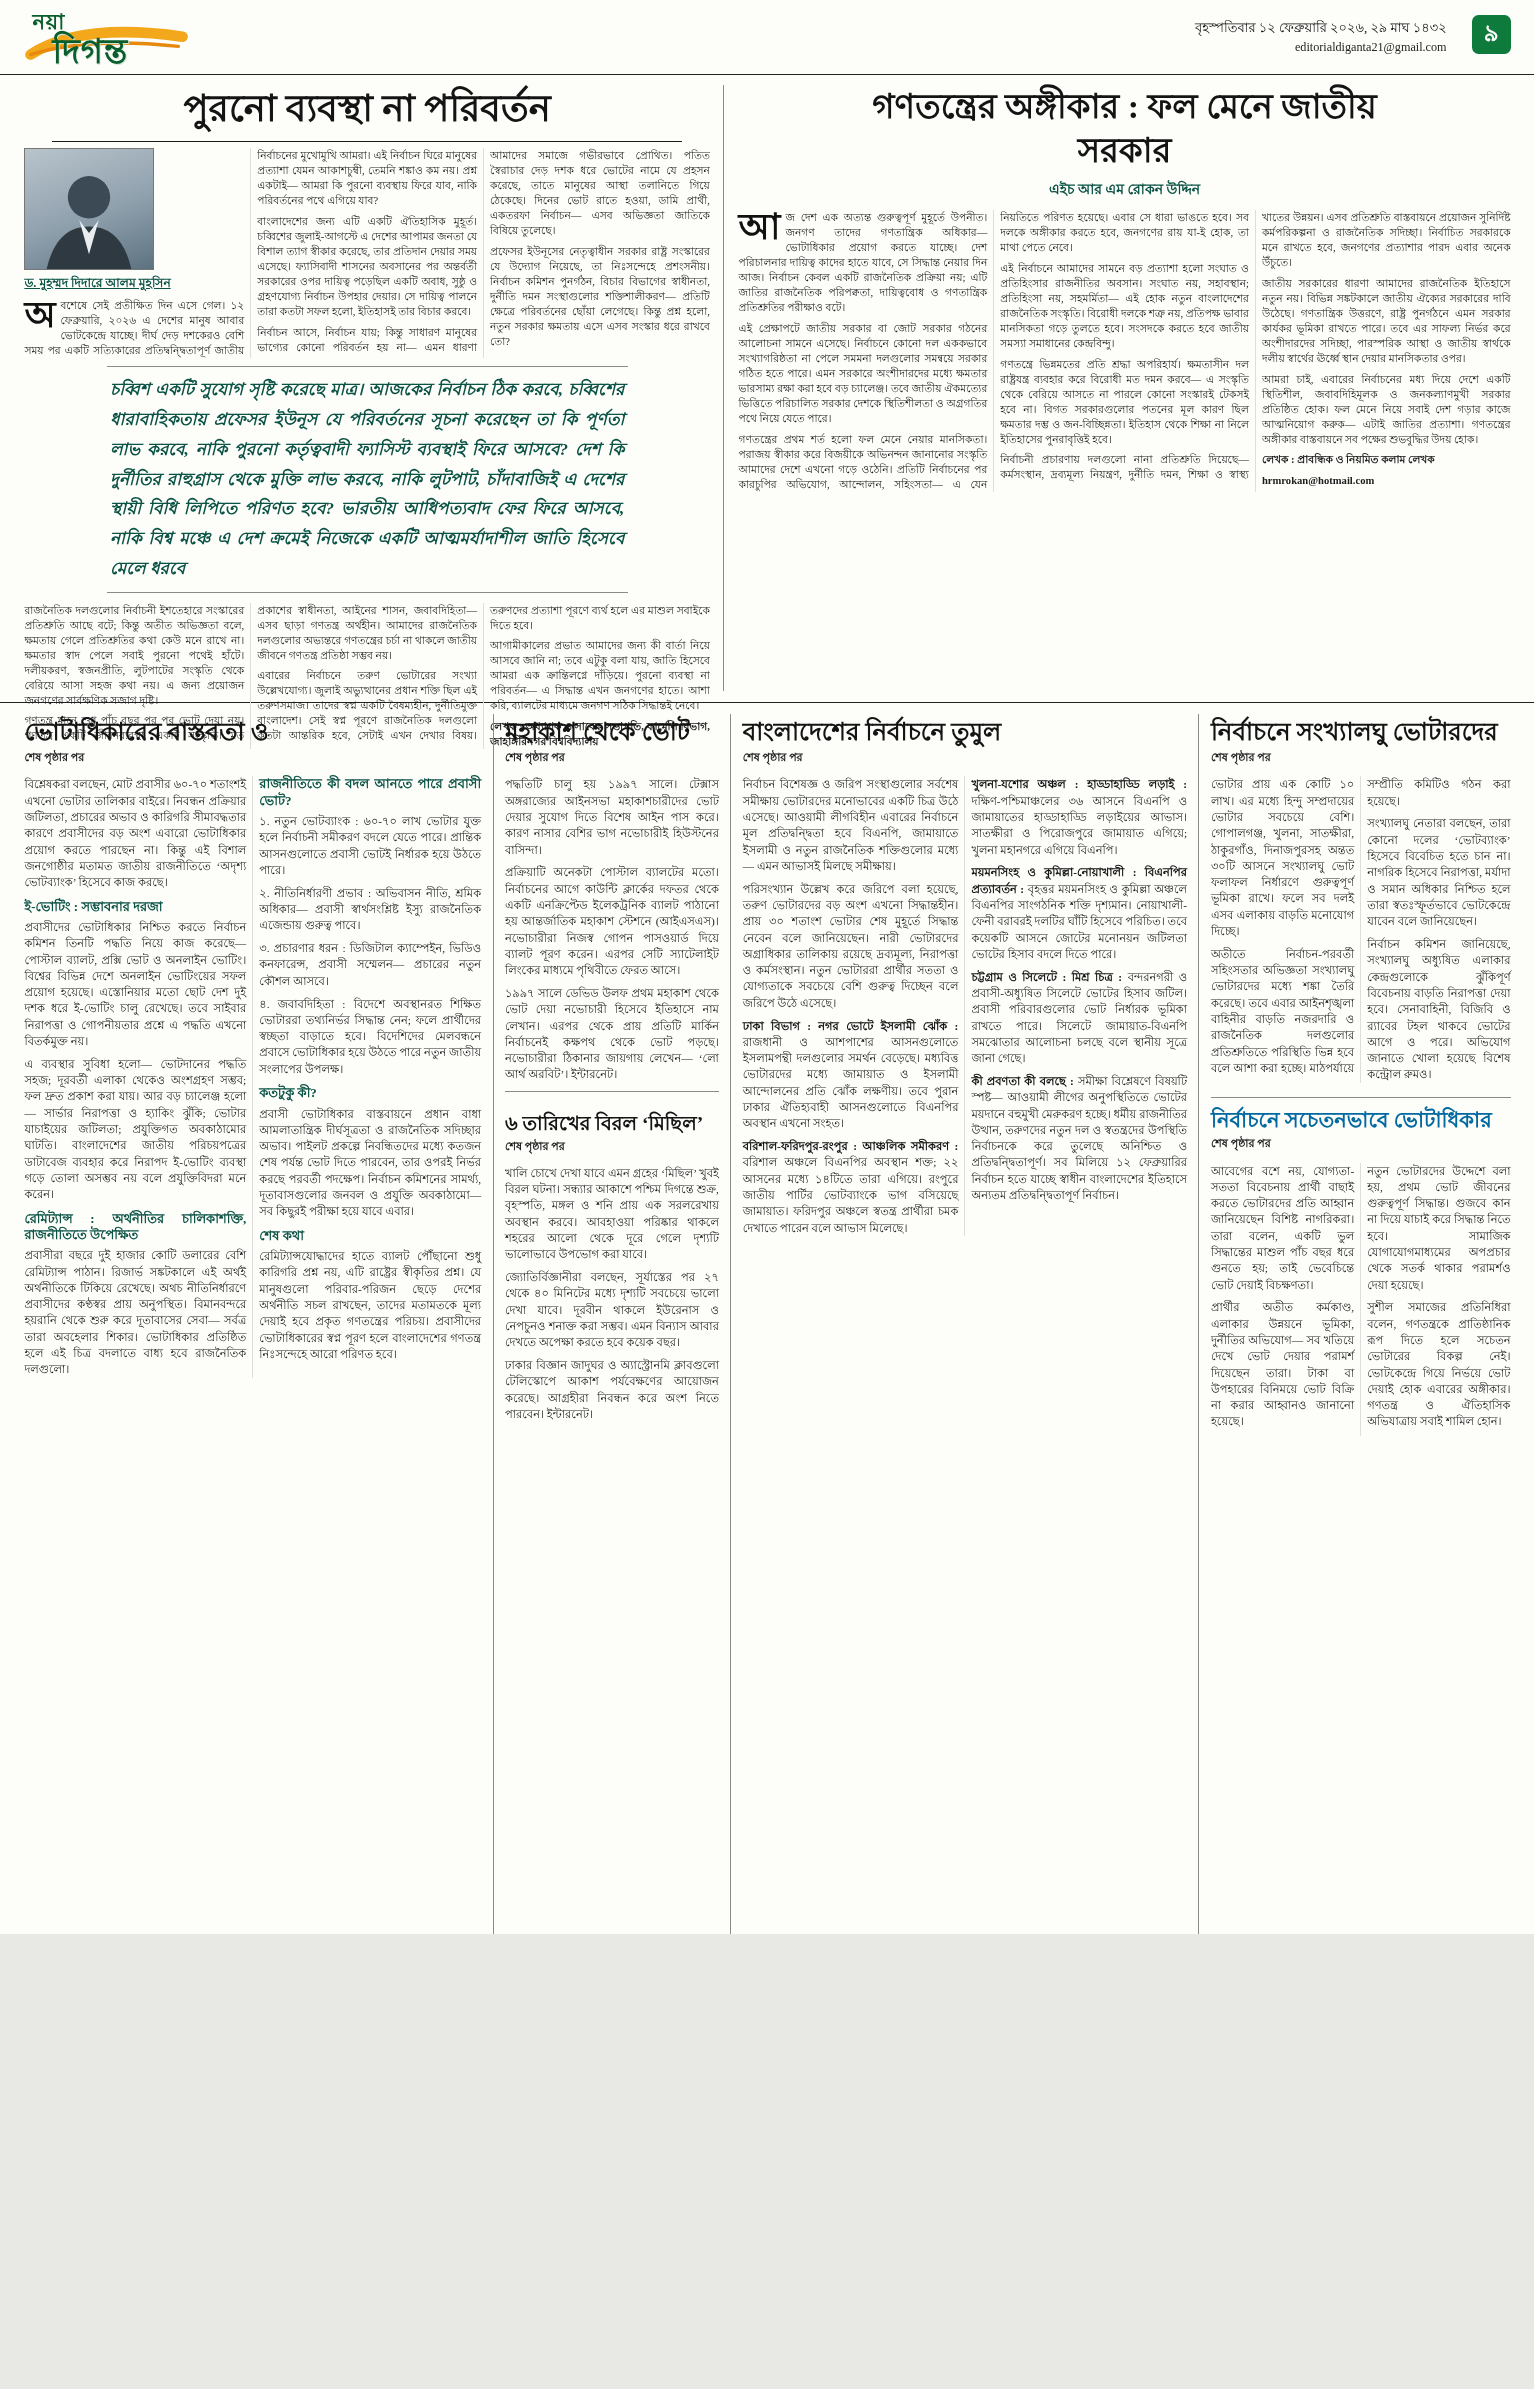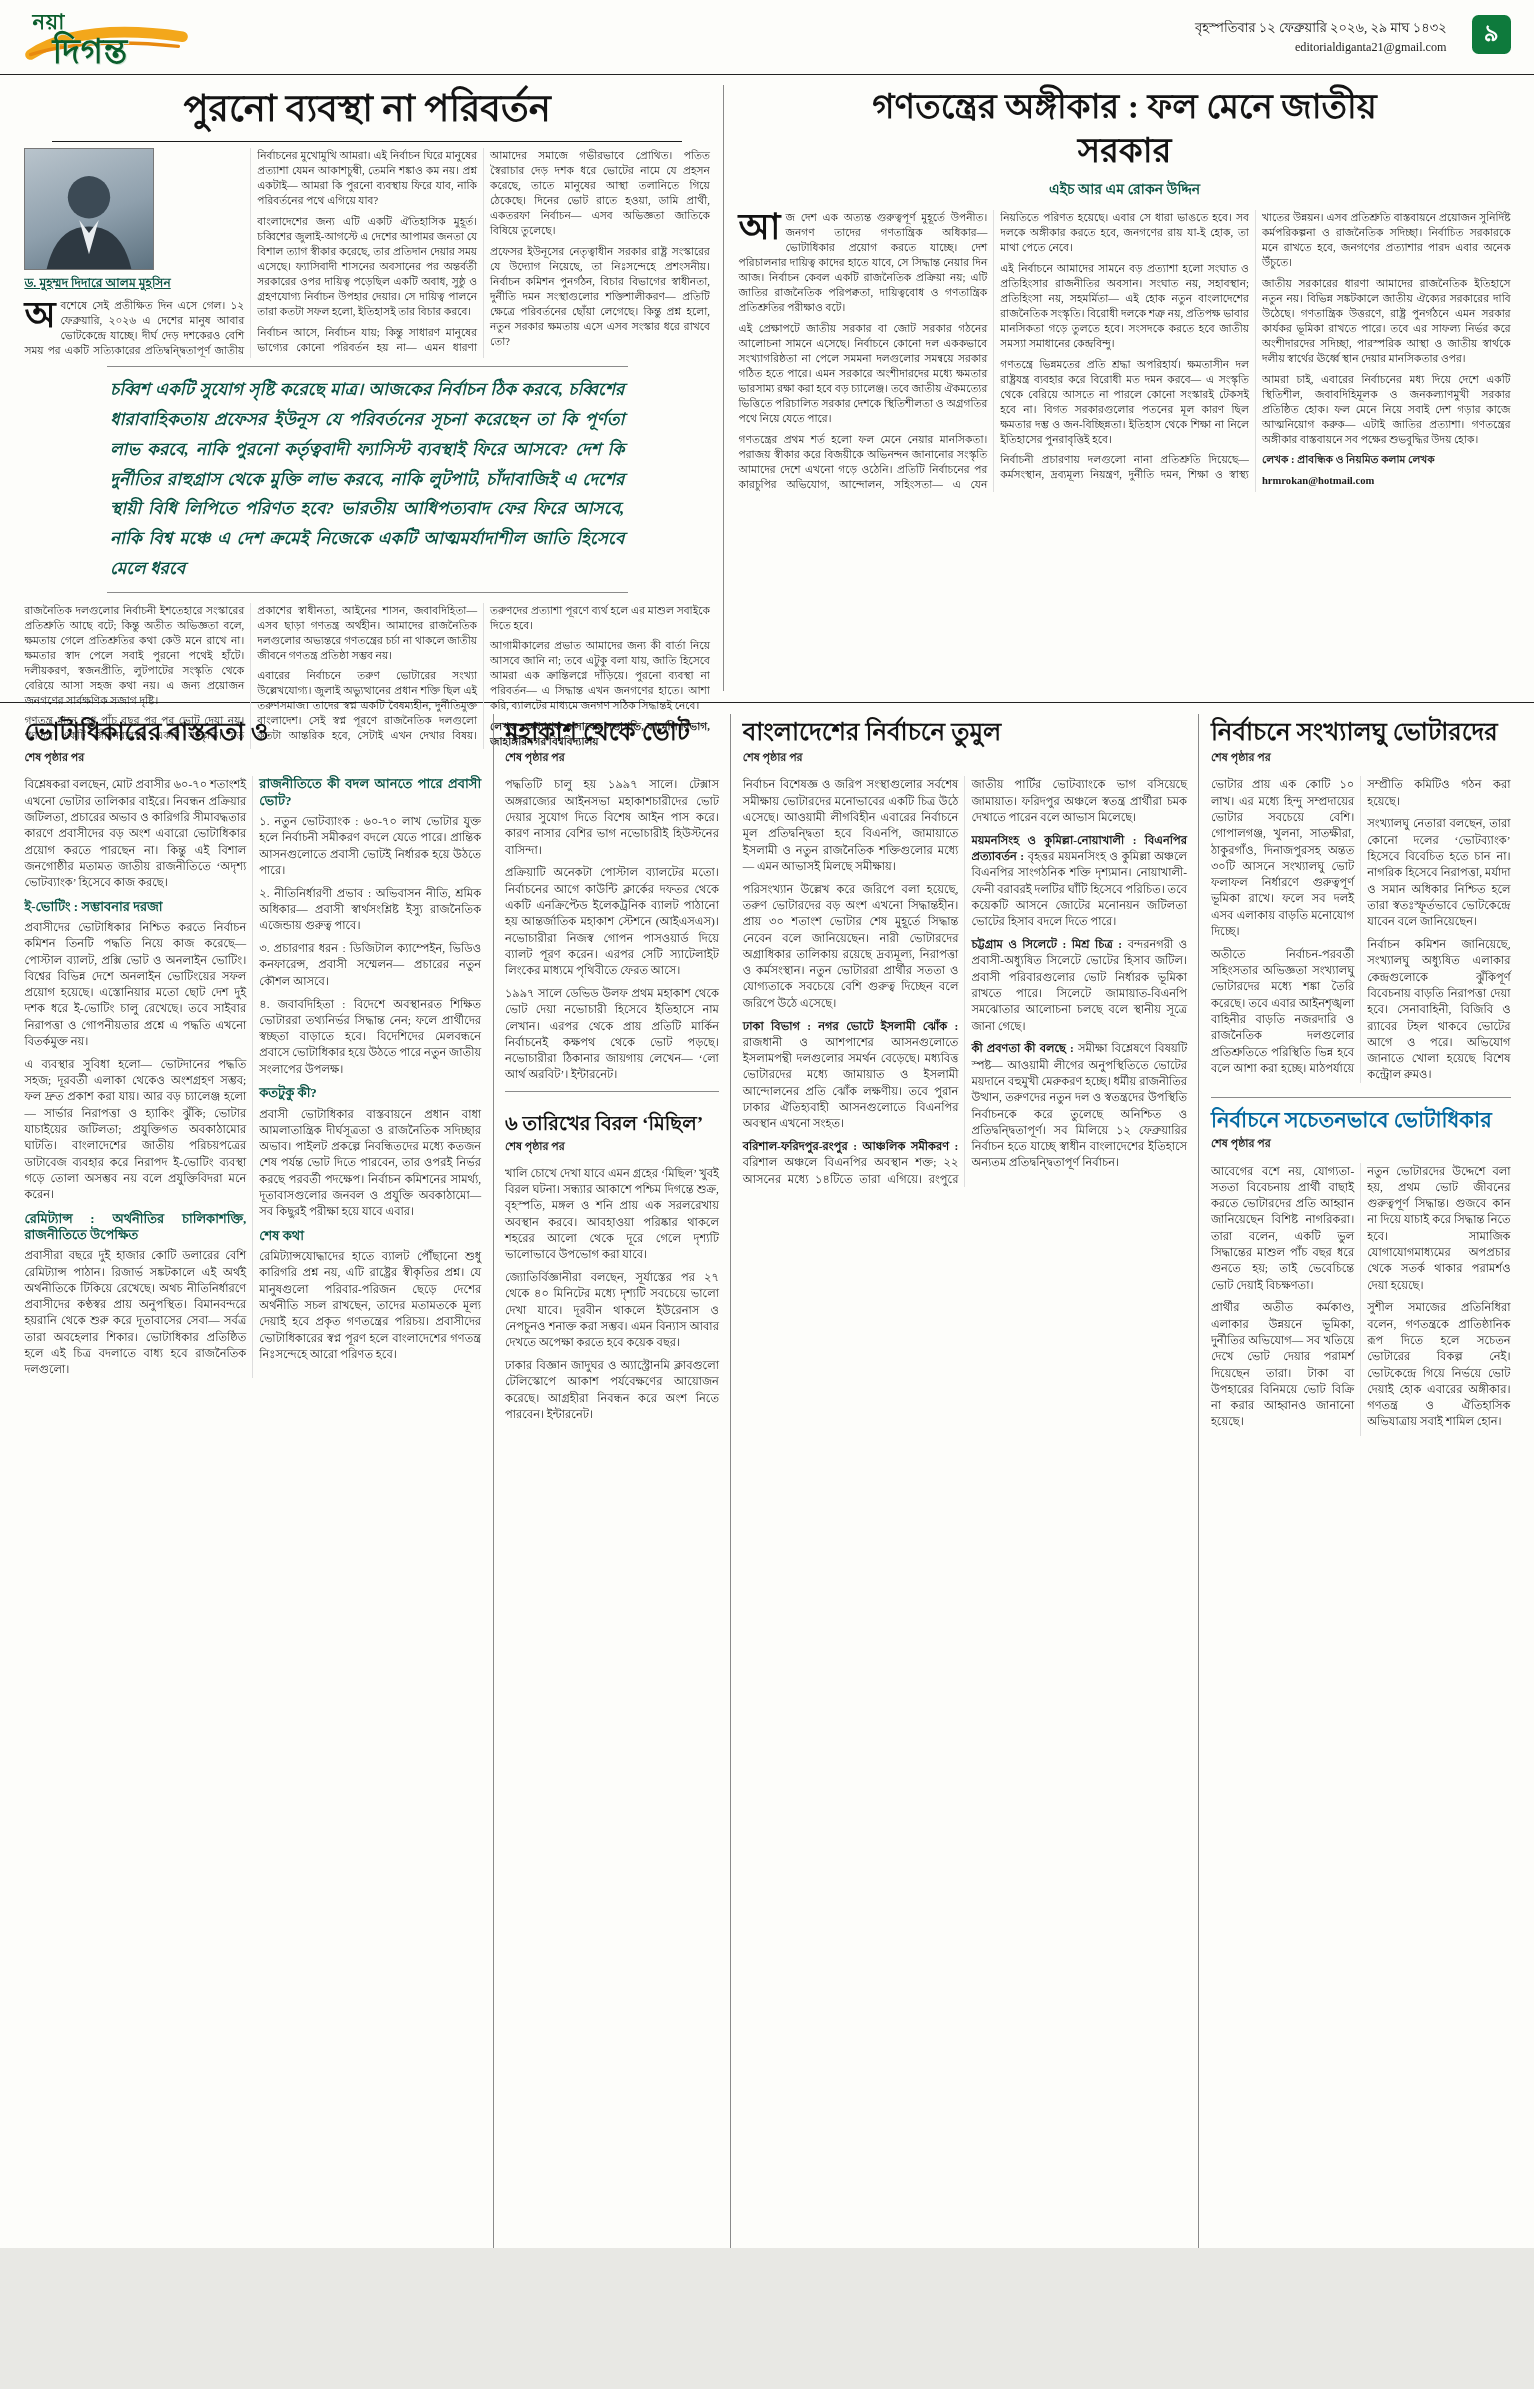--- a/index.html
+++ b/index.html
@@ -1,18 +1,18 @@
 <!DOCTYPE html>
 <html lang="bn" style="font-size:13px"><head>
 <meta charset="utf-8">
 <style>
   * { margin:0; padding:0; box-sizing:border-box; }
   html,body { background:#e8e8e4; }
   .page{
-    width:1535px; height:2248px; margin:0 auto; background:#fdfdfa;
+    width:1535px; height:1934px; margin:0 auto; background:#fdfdfa;
     font-family:"Liberation Serif", serif; color:#1c1c1c; overflow:hidden;
     position:relative;
   }
   
   .masthead{
     height:75px; display:flex; align-items:center;
     padding:4.9px 24.4px 3.3px 24.4px; border-bottom:1.6px solid #222;
     position:relative;
   }
   .logo{ position:relative; width:187px; height:67px; }
@@ -227,20 +227,21 @@
     </section>
 
     <section class="b-col sec-c">
       <h2 class="headline-3">বাংলাদেশের নির্বাচনে তুমুল</h2>
       <div class="cont-label">শেষ পৃষ্ঠার পর</div>
       <div class="sec-body cols-2">
         <p>নির্বাচন বিশেষজ্ঞ ও জরিপ সংস্থাগুলোর সর্বশেষ সমীক্ষায় ভোটারদের মনোভাবের একটি চিত্র উঠে এসেছে। আওয়ামী লীগবিহীন এবারের নির্বাচনে মূল প্রতিদ্বন্দ্বিতা হবে বিএনপি, জামায়াতে ইসলামী ও নতুন রাজনৈতিক শক্তিগুলোর মধ্যে— এমন আভাসই মিলছে সমীক্ষায়।</p>
         <p>পরিসংখ্যান উল্লেখ করে জরিপে বলা হয়েছে, তরুণ ভোটারদের বড় অংশ এখনো সিদ্ধান্তহীন। প্রায় ৩০ শতাংশ ভোটার শেষ মুহূর্তে সিদ্ধান্ত নেবেন বলে জানিয়েছেন। নারী ভোটারদের অগ্রাধিকার তালিকায় রয়েছে দ্রব্যমূল্য, নিরাপত্তা ও কর্মসংস্থান। নতুন ভোটাররা প্রার্থীর সততা ও যোগ্যতাকে সবচেয়ে বেশি গুরুত্ব দিচ্ছেন বলে জরিপে উঠে এসেছে।</p>
         <p><strong class="region-lead">ঢাকা বিভাগ : নগর ভোটে ইসলামী ঝোঁক :</strong><span> রাজধানী ও আশপাশের আসনগুলোতে ইসলামপন্থী দলগুলোর সমর্থন বেড়েছে। মধ্যবিত্ত ভোটারদের মধ্যে জামায়াত ও ইসলামী আন্দোলনের প্রতি ঝোঁক লক্ষণীয়। তবে পুরান ঢাকার ঐতিহ্যবাহী আসনগুলোতে বিএনপির অবস্থান এখনো সংহত।</span></p>
         <p><strong class="region-lead">বরিশাল-ফরিদপুর-রংপুর : আঞ্চলিক সমীকরণ :</strong><span> বরিশাল অঞ্চলে বিএনপির অবস্থান শক্ত; ২২ আসনের মধ্যে ১৪টিতে তারা এগিয়ে। রংপুরে জাতীয় পার্টির ভোটব্যাংকে ভাগ বসিয়েছে জামায়াত। ফরিদপুর অঞ্চলে স্বতন্ত্র প্রার্থীরা চমক দেখাতে পারেন বলে আভাস মিলেছে।</span></p>
+        <p><strong class="region-lead">খুলনা-যশোর অঞ্চল : হাড্ডাহাড্ডি লড়াই :</strong><span> দক্ষিণ-পশ্চিমাঞ্চলের ৩৬ আসনে বিএনপি ও জামায়াতের হাড্ডাহাড্ডি লড়াইয়ের আভাস। সাতক্ষীরা ও পিরোজপুরে জামায়াত এগিয়ে; খুলনা মহানগরে এগিয়ে বিএনপি।</span></p>
         <p><strong class="region-lead">ময়মনসিংহ ও কুমিল্লা-নোয়াখালী : বিএনপির প্রত্যাবর্তন :</strong><span> বৃহত্তর ময়মনসিংহ ও কুমিল্লা অঞ্চলে বিএনপির সাংগঠনিক শক্তি দৃশ্যমান। নোয়াখালী-ফেনী বরাবরই দলটির ঘাঁটি হিসেবে পরিচিত। তবে কয়েকটি আসনে জোটের মনোনয়ন জটিলতা ভোটের হিসাব বদলে দিতে পারে।</span></p>
         <p><strong class="region-lead">চট্টগ্রাম ও সিলেটে : মিশ্র চিত্র :</strong><span> বন্দরনগরী ও প্রবাসী-অধ্যুষিত সিলেটে ভোটের হিসাব জটিল। প্রবাসী পরিবারগুলোর ভোট নির্ধারক ভূমিকা রাখতে পারে। সিলেটে জামায়াত-বিএনপি সমঝোতার আলোচনা চলছে বলে স্থানীয় সূত্রে জানা গেছে।</span></p>
         <p><strong class="region-lead">কী প্রবণতা কী বলছে :</strong><span> সমীক্ষা বিশ্লেষণে বিষয়টি স্পষ্ট— আওয়ামী লীগের অনুপস্থিতিতে ভোটের ময়দানে বহুমুখী মেরুকরণ হচ্ছে। ধর্মীয় রাজনীতির উত্থান, তরুণদের নতুন দল ও স্বতন্ত্রদের উপস্থিতি নির্বাচনকে করে তুলেছে অনিশ্চিত ও প্রতিদ্বন্দ্বিতাপূর্ণ। সব মিলিয়ে ১২ ফেব্রুয়ারির নির্বাচন হতে যাচ্ছে স্বাধীন বাংলাদেশের ইতিহাসে অন্যতম প্রতিদ্বন্দ্বিতাপূর্ণ নির্বাচন।</span></p>
       </div>
     </section>
 
     <section class="b-col sec-d">
       <div>
         <h2 class="headline-3">নির্বাচনে সংখ্যালঘু ভোটারদের</h2>
         <div class="cont-label">শেষ পৃষ্ঠার পর</div>

